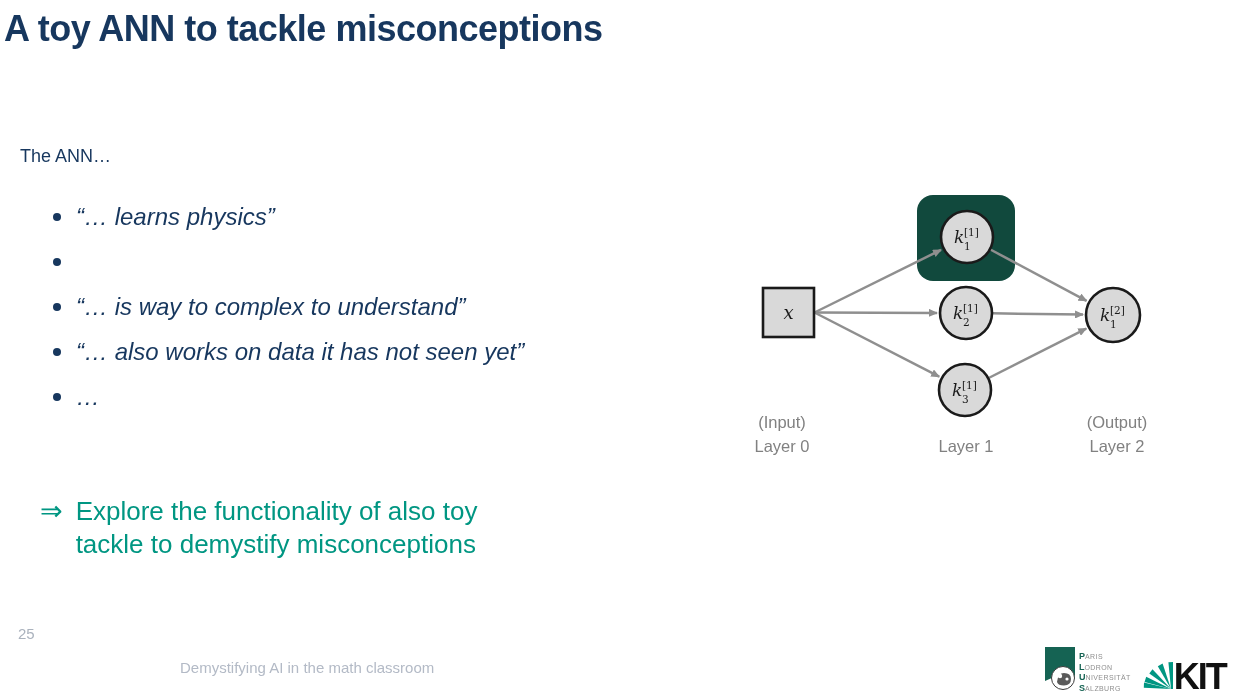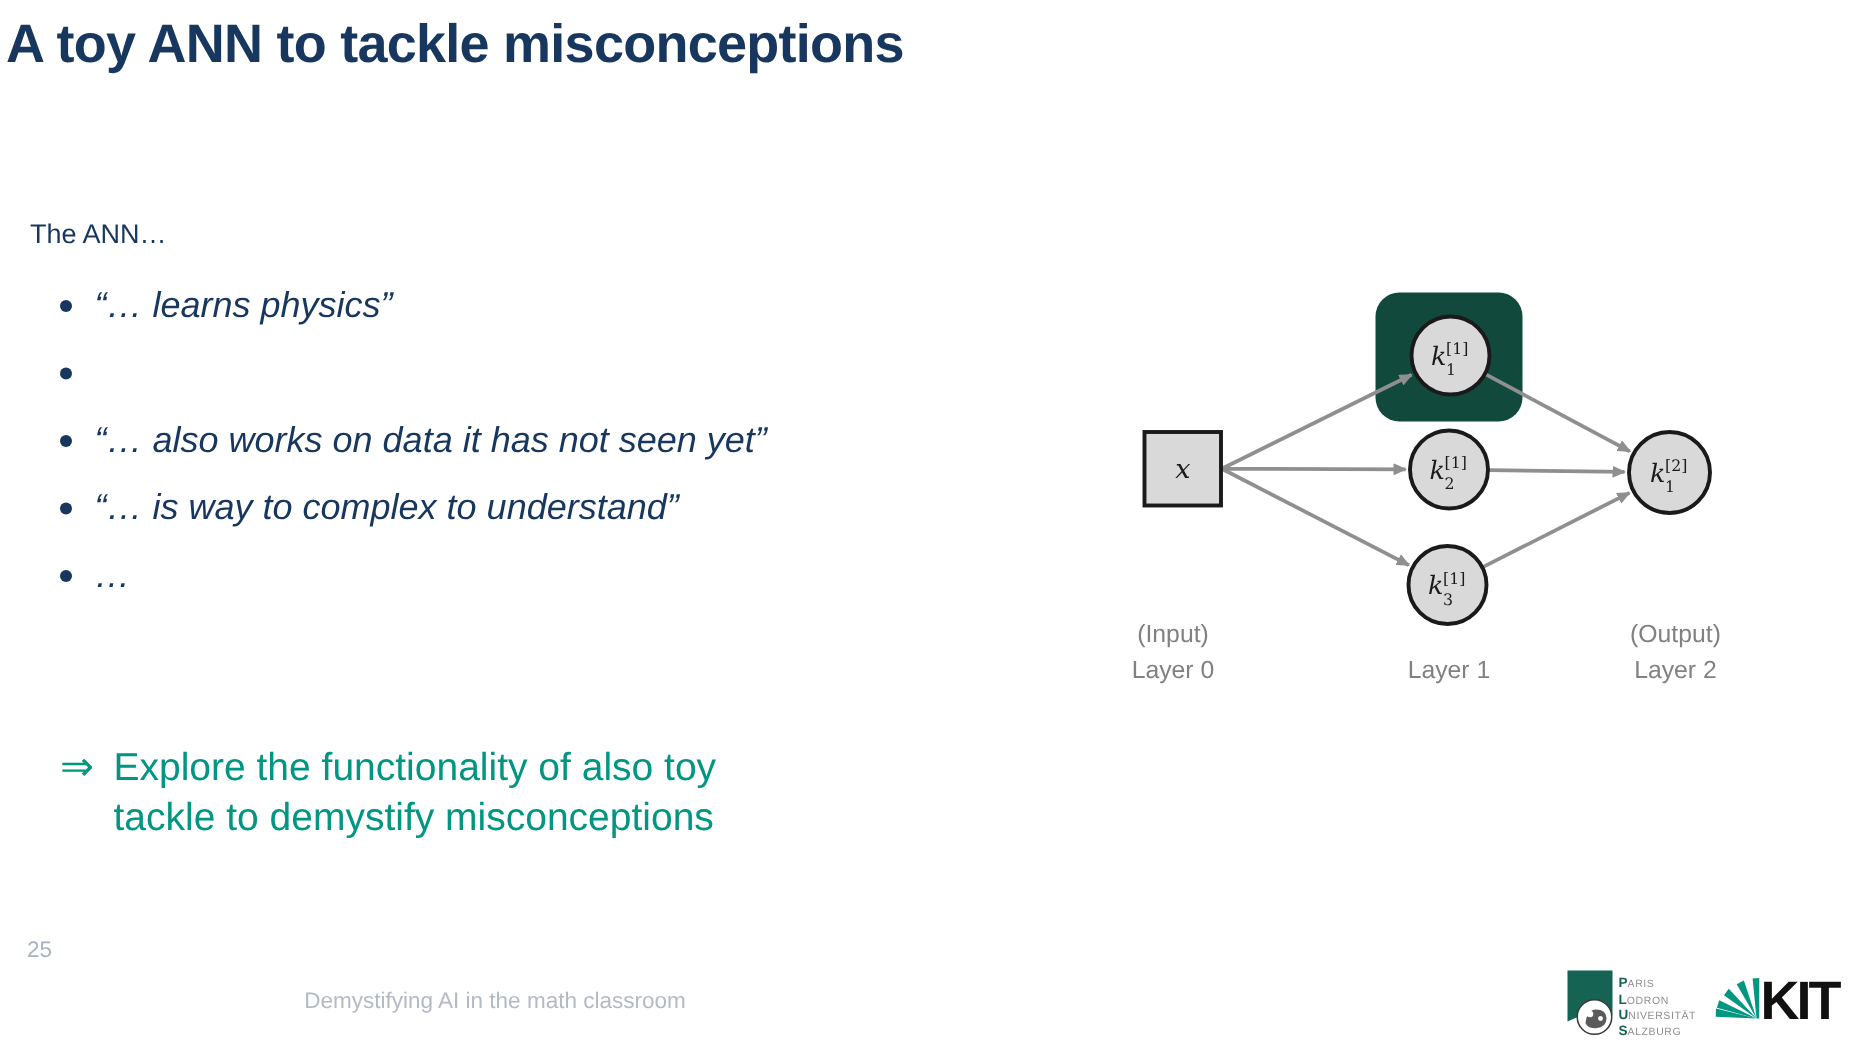--- a/index.html
+++ b/index.html
@@ -14,21 +14,21 @@
     position:absolute;left:4px;top:8px;
     font-size:36px;font-weight:bold;letter-spacing:-0.5px;
     color:#17375e;
   }
   
   .intro{
     position:absolute;left:20px;top:146px;
     font-size:18px;color:#17375e;
   }
   ul.bullets{
-    position:absolute;left:40px;top:181px;margin:0;padding:0;
+    position:absolute;left:40px;top:181px;margin:13px;padding:0;
     list-style:none;
   }
   ul.bullets li{
     height:45px;display:flex;align-items:center;
     font-size:24px;font-style:italic;color:#17375e;
   }
   .dot{
     width:8px;height:8px;border-radius:50%;
     background:#17375e;margin-right:15px;flex:0 0 auto;
   }
@@ -40,30 +40,30 @@
   }
   .conclusion .arrow{margin-right:13px;font-size:27px;}
   
   .diagram{position:absolute;left:740px;top:185px;width:470px;height:275px;}
   
   .page-number{
     position:absolute;left:18px;top:625px;
     font-size:15px;color:#aab2bd;
   }
   .caption{
-    position:absolute;left:180px;top:659px;width:300px;text-align:center;
+    position:absolute;left:180px;top:659px;width:300px;text-align:left;
     font-size:15px;color:#b3bac6;
   }
   .logos{position:absolute;left:1044px;top:646px;display:flex;align-items:flex-start;}
   .plus-logo{display:flex;align-items:flex-start;}
   .plus-lines{margin-left:3px;margin-top:3px;}
   .plus-line{height:10.7px;line-height:10.7px;white-space:nowrap;}
   .plus-initial{font-weight:bold;font-size:9px;color:#156353;}
   .plus-rest{font-size:7px;color:#8f8f8f;letter-spacing:0.4px;}
-  .kit-logo{display:flex;align-items:flex-end;margin-left:10px;margin-top:0;}
+  .kit-logo{display:flex;align-items:flex-end;margin-left:10px;margin-top:10px;}
   .kit-text{
     font-size:36px;line-height:30px;font-weight:bold;color:#111111;
     letter-spacing:-2px;margin-left:1px;
   }
 </style>
 </head>
 <body>
 
 <div class="title">A toy ANN to tackle misconceptions</div>
 
@@ -72,25 +72,25 @@
 <ul class="bullets">
   <li>
     <span class="dot"></span>
     <span>“… learns physics”</span>
   </li>
   <li>
     <span class="dot"></span>
   </li>
   <li>
     <span class="dot"></span>
-    <span>“… also works on data it has not seen yet”</span>
+    <span>“… is way to complex to understand”</span>
   </li>
   <li>
     <span class="dot"></span>
-    <span>“… is way to complex to understand”</span>
+    <span>“… also works on data it has not seen yet”</span>
   </li>
   <li>
     <span class="dot"></span>
     <span>…</span>
   </li>
 </ul>
 
 <div class="conclusion">
   <span class="arrow">⇒</span>
   <div>

